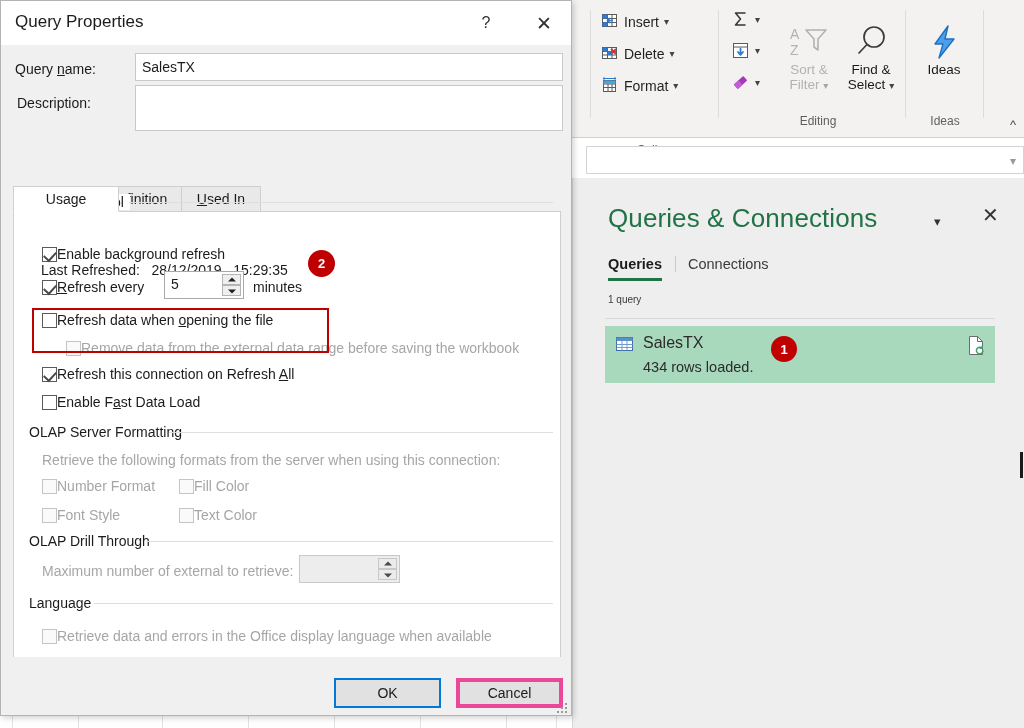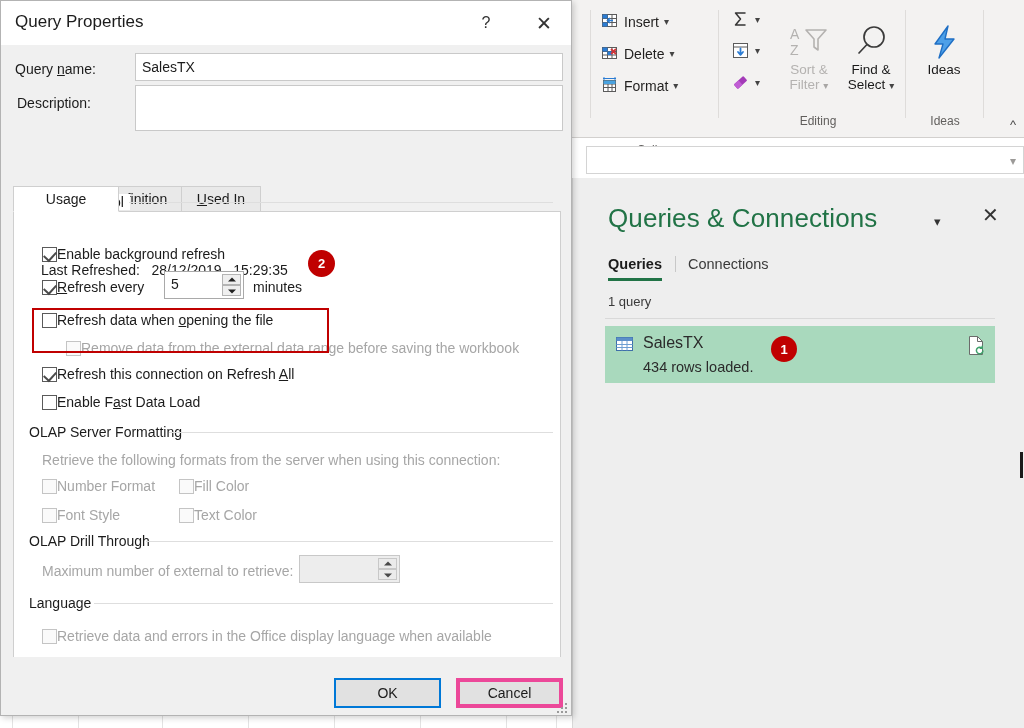--- a/index.html
+++ b/index.html
@@ -76,21 +76,21 @@
   .qc-close{position:absolute;left:410px;top:27px;font-size:20px;color:#333;line-height:20px;}
 
   .qc-tabs{position:absolute;left:36px;top:78px;display:flex;align-items:baseline;gap:0;}
   .qc-tab{font-size:14.5px;color:#3a3a3a;padding-right:13px;position:relative;}
   .qc-tab.active{font-weight:bold;color:#1b1b1b;}
   .qc-tab.active::after{
     content:"";position:absolute;left:0;right:13px;bottom:-9px;height:3px;background:#217346;
   }
   .qc-tabdiv{width:1px;height:16px;background:#c8c8c8;margin-right:12px;align-self:center;}
 
-  .qc-count{position:absolute;left:36px;top:116px;font-size:13px;color:#3a3a3a;}
+  .qc-count{position:absolute;left:36px;top:116px;font-size:10px;color:#3a3a3a;}
   .qc-rule{position:absolute;left:33px;top:140px;width:390px;height:1px;background:#d9d9d9;}
 
   .qc-row{
     position:absolute;left:33px;top:148px;width:390px;height:57px;
     background:#a9d9bd;
   }
   .qc-row .tbl-ico{position:absolute;left:11px;top:11px;width:17px;height:14px;}
   .qc-row .qname{position:absolute;left:38px;top:8px;font-size:16px;color:#2b2b2b;}
   .qc-row .qsub{position:absolute;left:38px;top:33px;font-size:14.5px;color:#2b2b2b;}
   .qc-row .refresh-ico{position:absolute;right:10px;top:10px;width:17px;height:19px;}

